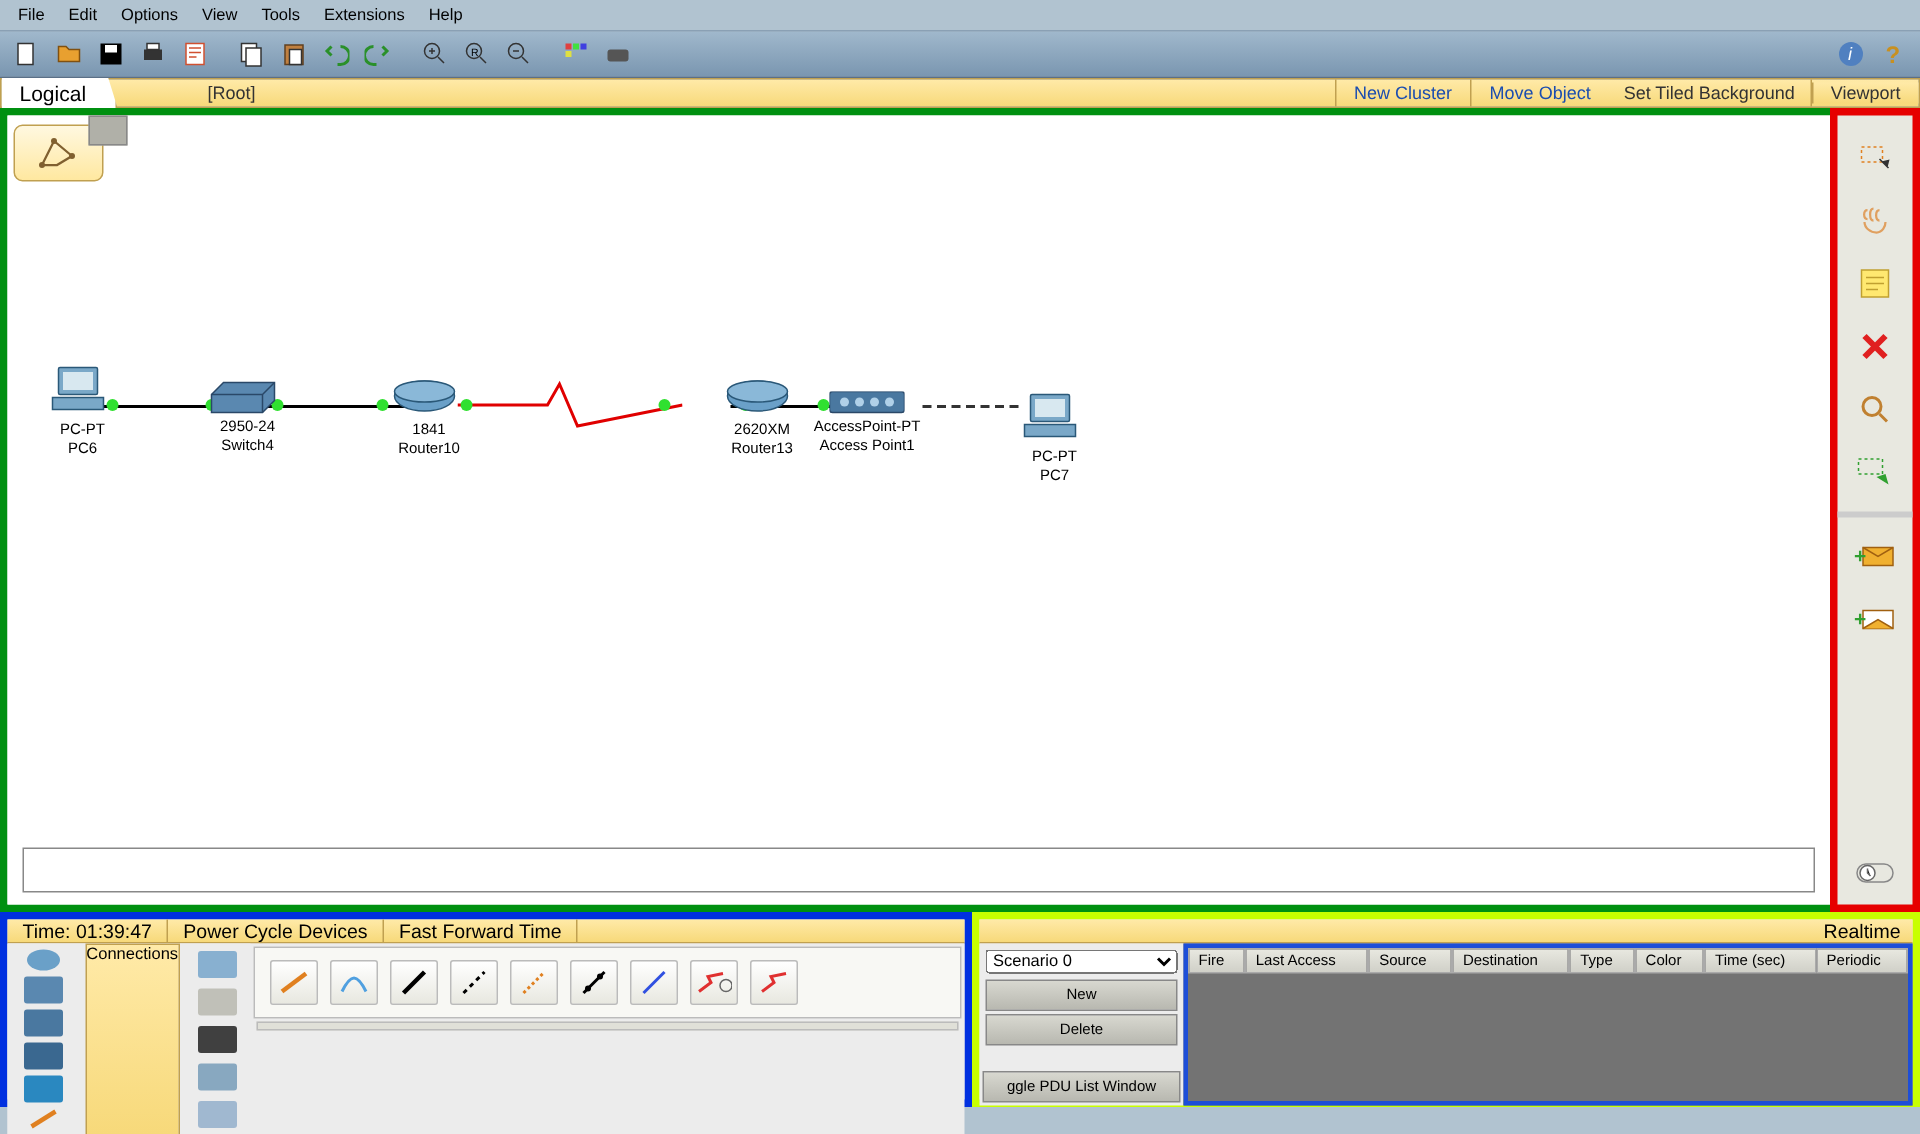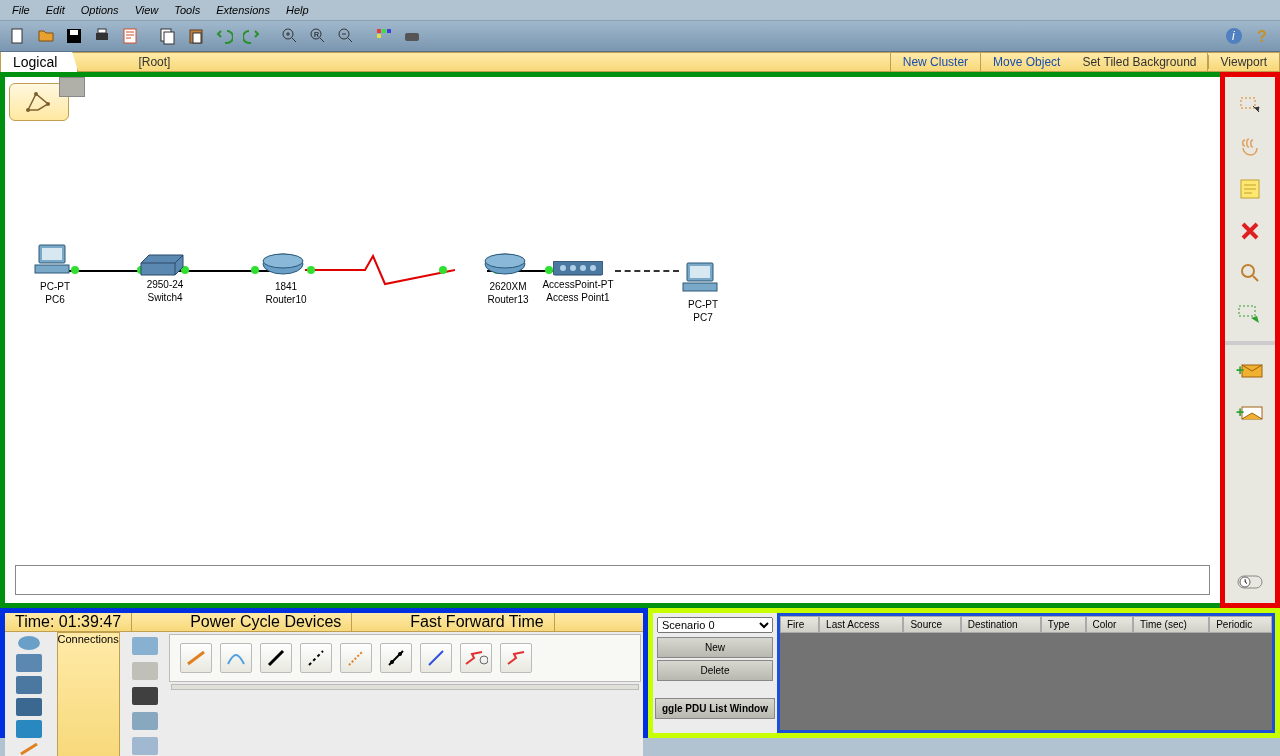--- a/index.html
+++ b/index.html
@@ -1,19 +1,19 @@
 <!DOCTYPE html>
 <html><head>
 <meta charset="utf-8">
 <style>
 * { box-sizing: border-box; margin: 0; padding: 0; font-family: Arial, sans-serif; }
 body { width: 1280px; height: 756px; background: #b1c3d0; overflow: hidden; position: relative; }
 
 .menubar { height: 20px; background: #b1c3d0; display: flex; align-items: center; padding: 0 4px; font-size: 11px; }
-.menubar span { padding: 2px 8px; cursor: pointer; font-style: italic; }
+.menubar span { padding: 2px 8px; cursor: pointer; }
 
 .toolbar { height: 32px; background: linear-gradient(to bottom, #a0b8cc, #7a96b0); display: flex; align-items: center; padding: 0 6px; gap: 4px; border-top: 1px solid #8aa0b4; border-bottom: 1px solid #5a7088; }
 .tbtn { width: 24px; height: 24px; display: flex; align-items: center; justify-content: center; border: 1px solid transparent; cursor: pointer; border-radius: 2px; }
 .tsep { width: 6px; }
 .tspacer { flex: 1; }
 
 .topbar { height: 20px; background: linear-gradient(to bottom, #ffeaa8, #f7d97a); display: flex; align-items: center; font-size: 12px; border: 1px solid #c0a050; }
 .topbar .tab { background: #fff; padding: 2px 20px 2px 12px; font-size: 14px; border-right: 1px solid #c0a050; clip-path: polygon(0 0, 92% 0, 100% 100%, 0 100%); }
 .topbar .root { flex: 0 0 auto; padding: 0 60px; color: #333; }
 .topbar .fill { flex: 1; }
@@ -35,40 +35,40 @@
 
 .link-dot { position: absolute; width: 8px; height: 8px; background: #30e030; border-radius: 50%; }
 
 .link-straight { position: absolute; height: 2px; background: #000; transform-origin: left center; }
 .link-dashed { position: absolute; height: 0; border-top: 2px dashed #555; transform-origin: left center; }
 
 .statusbox { position: absolute; left: 10px; right: 10px; bottom: 8px; height: 30px; background: #fff; border: 1px solid #888; }
 
 .bottom { display: flex; height: 130px; }
 .bl { border: 5px solid #0030e0; background: #ececec; flex: 0 0 648px; display: flex; flex-direction: column; }
-.bl-top { height: 20px; background: linear-gradient(to bottom,#ffeaa8,#f7d97a); display: flex; align-items: center; font-size: 16px; border-bottom: 1px solid #c0a050; gap: 48px; }
+.bl-top { height: 20px; background: linear-gradient(to bottom,#ffeaa8,#f7d97a); display: flex; align-items: center; font-size: 13px; border-bottom: 1px solid #c0a050; }
 .bl-top span { padding: 0 10px; border-right: 1px solid #c0a050; }
 .bl-main { flex: 1; display: flex; background: #ececec; }
 .bl-dev { width: 162px; background: #ececec; display: flex; flex-direction: row; }
 .bl-dev-row { display: flex; gap: 4px; padding: 4px 6px; flex-wrap: wrap; align-items: center; justify-content: center; }
 .bl-dev-row .ditem { width: 26px; height: 18px; background: #5a88b0; border-radius: 2px; cursor: pointer; }
 .bl-dev-label { text-align: center; font-size: 11px; background: linear-gradient(to bottom,#ffeaa8,#f7d97a); border: 1px solid #c0a050; margin: 0 4px; }
 .bl-conn { flex: 1; display: flex; flex-direction: column; }
 .bl-conn-row { display: flex; gap: 8px; padding: 8px 10px; background: #f8f8f4; border: 1px solid #bbb; margin: 2px; }
 .cbtn { width: 32px; height: 30px; border: 1px solid #bbb; background: linear-gradient(to bottom,#fff,#e8e8e0); display: flex; align-items: center; justify-content: center; cursor: pointer; border-radius: 2px; }
 .bl-status { text-align: center; font-size: 11px; border-top: 1px solid #bbb; background: #fff; padding: 2px; }
 
 .br { border: 5px solid #c8ff00; flex: 1; background: #ececec; display: flex; flex-direction: column; }
 .br-top { height: 20px; background: linear-gradient(to bottom,#ffeaa8,#f7d97a); display: flex; align-items: center; justify-content: flex-end; font-size: 13px; padding: 0 8px; border-bottom: 1px solid #c0a050; }
 .br-main { flex: 1; display: flex; }
-.br-left { width: 124px; display: flex; flex-direction: column; background: #ececec; padding: 2px; }
+.br-left { width: 136px; display: flex; flex-direction: column; background: #ececec; padding: 2px; }
 .br-left select { font-size: 11px; margin: 2px; }
 .br-left .btnrow { display: flex; gap: 2px; margin: 2px; flex-direction: column; }
 .br-left .btnrow button { flex: 1; font-size: 10px; padding: 4px; background: linear-gradient(to bottom,#d8d8d0,#b8b8b0); border: 1px solid #888; }
-.br-left .toggle { font-size: 10px; padding: 4px; background: linear-gradient(to bottom,#d8d8d0,#b8b8b0); border: 1px solid #888; text-align: center; margin-top: 15px; font-weight: bold; }
+.br-left .toggle { font-size: 10px; padding: 4px; background: linear-gradient(to bottom,#d8d8d0,#b8b8b0); border: 1px solid #888; text-align: center; margin-top: 15px; }
 .br-table { flex: 1; background: #737373; border: 3px solid #1d4ed8; }
 .br-table thead th { background: linear-gradient(to bottom,#e8e8e0,#d0d0c8); font-size: 10px; font-weight: normal; padding: 2px 6px; border: 1px solid #aaa; text-align: left; }
 
 svg { display: block; }
 </style>
 </head>
 <body>
 
 <div class="menubar">
   <span>File</span>
@@ -425,20 +425,23 @@
                 <path d="M2 16L10 10L8 6L18 4" fill="none" stroke="#e03030" stroke-width="2"></path>
               </svg>
             </div>
         </div>
         <div style="height:6px;background:#e0e0d8;border:1px solid #bbb;margin:0 4px;"></div>
       </div>
     </div>
   </div>
 
   <div class="br">
+    <div class="br-top">
+      <span>Realtime</span>
+    </div>
     <div class="br-main">
       <div class="br-left">
         <select>
           <option>Scenario 0</option>
         </select>
         <div class="btnrow">
           <button>New</button>
           <button>Delete</button>
         </div>
         <div class="toggle">ggle PDU List Window</div>

